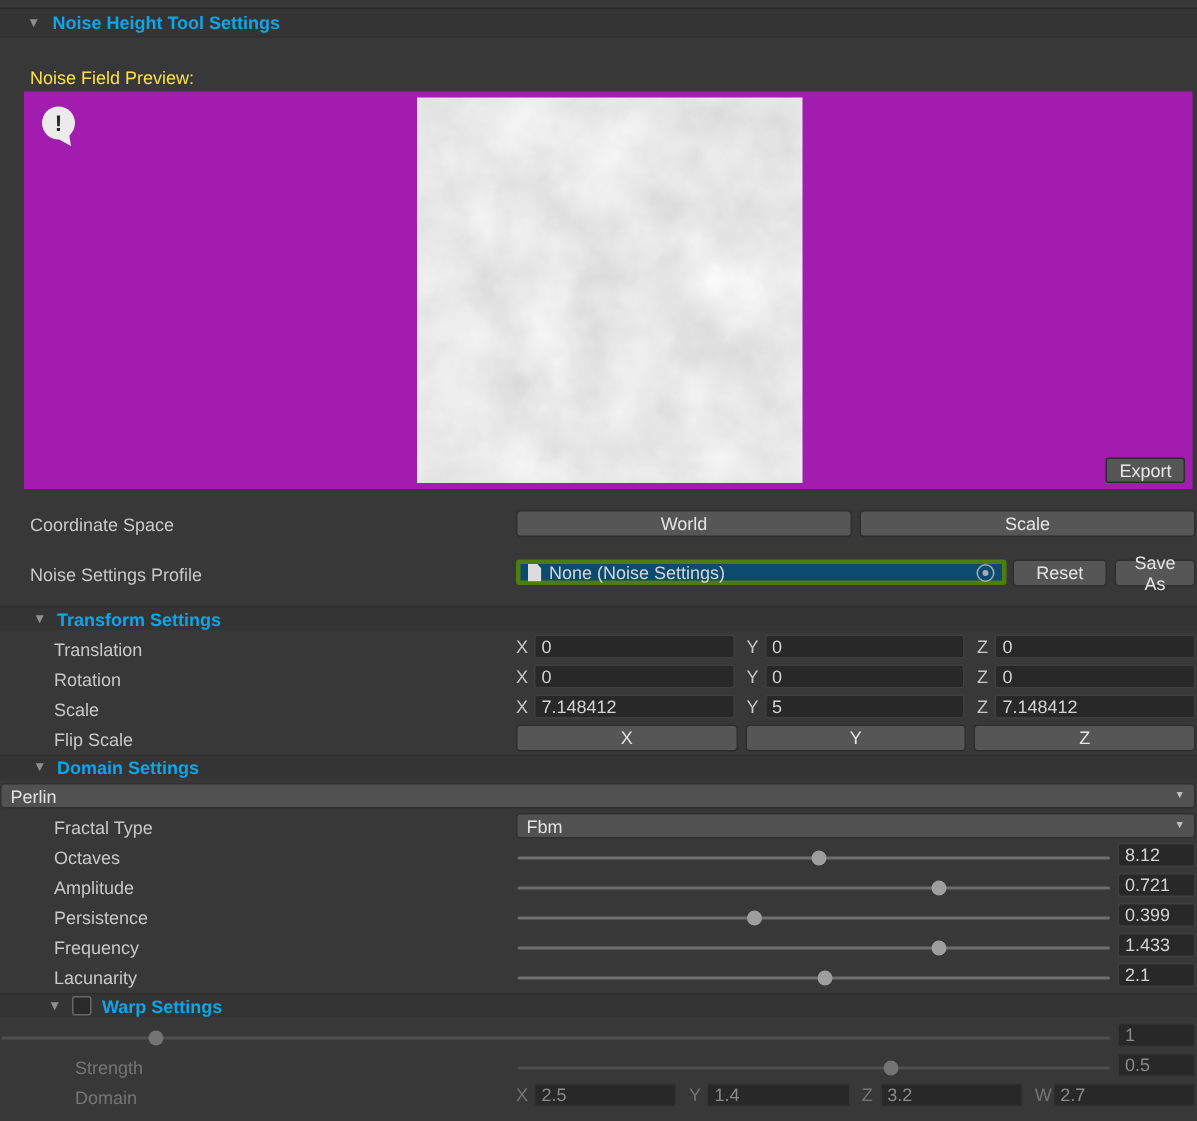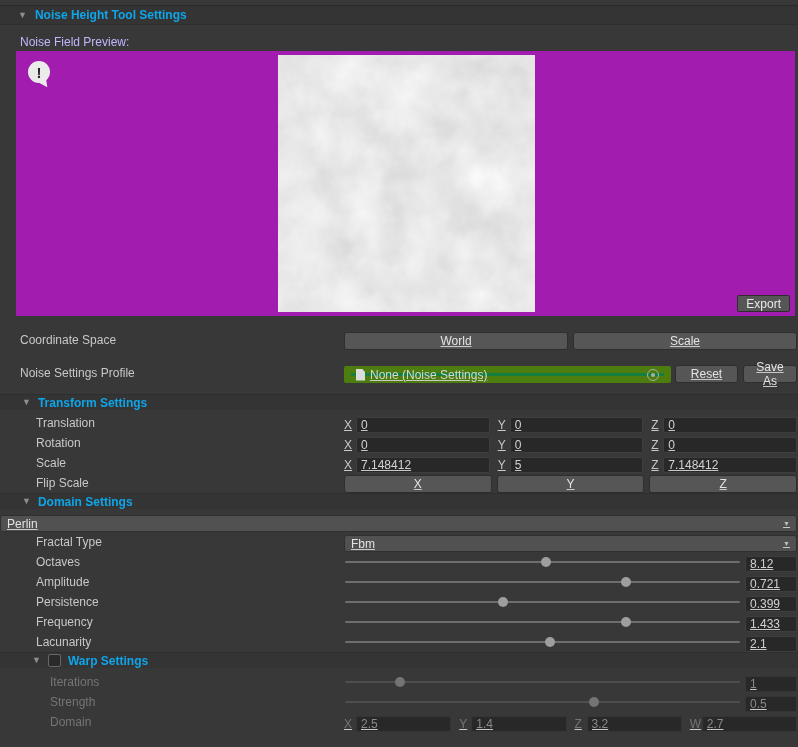--- a/index.html
+++ b/index.html
@@ -12,21 +12,21 @@
   .top-strip { height:5px; }
   .main-header {
     height:20px; background:#343434;
     border-top:1px solid #2a2a2a; border-bottom:1px solid #2f2f2f;
     display:flex; align-items:center;
   }
   .tri { color:#8f8f8f; font-size:9px; line-height:1; flex:none; }
   .main-header .tri { margin-left:18px; margin-right:8px; }
   .hdr-title { font-weight:bold; color:#0ea5e9; }
 
-  .preview-label { margin:9px 0 0 20px; height:16px; line-height:16px; color:#c4b5fd; }
+  .preview-label { margin:19px 0 0 20px; height:16px; line-height:16px; color:#fde047; }
 
   .preview-panel { position:relative; margin:1px 3px 0 16px; height:265px; background:#a21caf; }
   .warn-icon { position:absolute; left:12px; top:10px; width:26px; height:27px; }
   .warn-bubble {
     position:absolute; left:0; top:0; width:22px; height:22px; border-radius:50%;
     background:#ebebeb; display:flex; align-items:center; justify-content:center;
   }
   .warn-bubble::after { content:"!"; color:#262626; font-weight:bold; font-size:15px; }
   .warn-tail {
     position:absolute; left:13px; top:19px; width:0; height:0;
@@ -38,42 +38,42 @@
     position:absolute; right:5px; bottom:4px; height:17px; padding:0 8px;
     background:#565656; color:#e8e8e8; border:1px solid #2d2d2d; border-radius:2px;
     font-family:inherit; font-size:12px; line-height:14px;
   }
 
   .row { display:flex; align-items:center; height:20px; padding-right:1px; }
   .lbl { width:344px; flex:none; color:#c8c8c8; white-space:nowrap; overflow:hidden; }
   .ind1 { padding-left:20px; }
   .ind2 { padding-left:36px; }
   .ind3 { padding-left:50px; }
-  .ctrl { flex:1; display:flex; align-items:flex-end; height:100%; min-width:0;text-decoration:underline; }
+  .ctrl { flex:1; display:flex; align-items:flex-start; height:100%; min-width:0; }
 
   .section-header {
     height:16px; background:#343434; border-top:1px solid #2e2e2e;
     display:flex; align-items:center;
   }
   .section-header .hdr-title { font-size:12px; }
   .sec1 .tri { margin-left:22px; margin-right:7px; }
   .sec2 .tri { margin-left:32px; margin-right:7px; }
 
   .btn {
     flex:1; height:18px; background:#565656; border:1px solid #2e2e2e; border-radius:3px;
     color:#e4e4e4; font-family:inherit; font-size:12px;
     display:flex; align-items:center; justify-content:center; min-width:0;
   }
   .btn + .btn { margin-left:5px; }
   .small-btn { flex:none; }
   .w-reset { width:63px; margin-left:4px; }
   .w-saveas { width:54px; margin-left:4px; }
 
   .obj-field {
-    flex:1; height:17px; background:#15803d; border:7px solid #4d7c0f; border-radius:2px;
+    flex:1; height:17px; background:#0c4a6e; border:3px solid #4d7c0f; border-radius:2px;
     display:flex; align-items:center; padding:0 3px; min-width:0;
   }
   .doc-icon {
     width:9px; height:12px; background:#dcdcdc; flex:none; margin:0 5px 0 2px;
     clip-path:polygon(0 0, 65% 0, 100% 30%, 100% 100%, 0 100%);
   }
   .obj-text { flex:1; color:#d6d6d6; white-space:nowrap; overflow:hidden; }
   .picker-icon {
     width:12px; height:12px; border:1px solid #ababab; border-radius:50%;
     position:relative; flex:none; margin:0 2px;
@@ -331,21 +331,20 @@
   </div>
 
   <div class="section-header sec2">
     <span class="tri">▼</span>
     <span class="checkbox"></span>
     <span class="hdr-title">Warp Settings</span>
   </div>
   <div class="pad4"></div>
 
   <div class="row disabled">
-    <div class="lbl ind3">Iterations</div>
     <div class="ctrl">
       <div class="slider-wrap">
         <div class="track"></div>
         <div class="handle" style="left: 14%;"></div>
       </div>
       <input class="field slider-value" disabled="" value="1" style="">
     </div>
   </div>
 
   <div class="row disabled">

